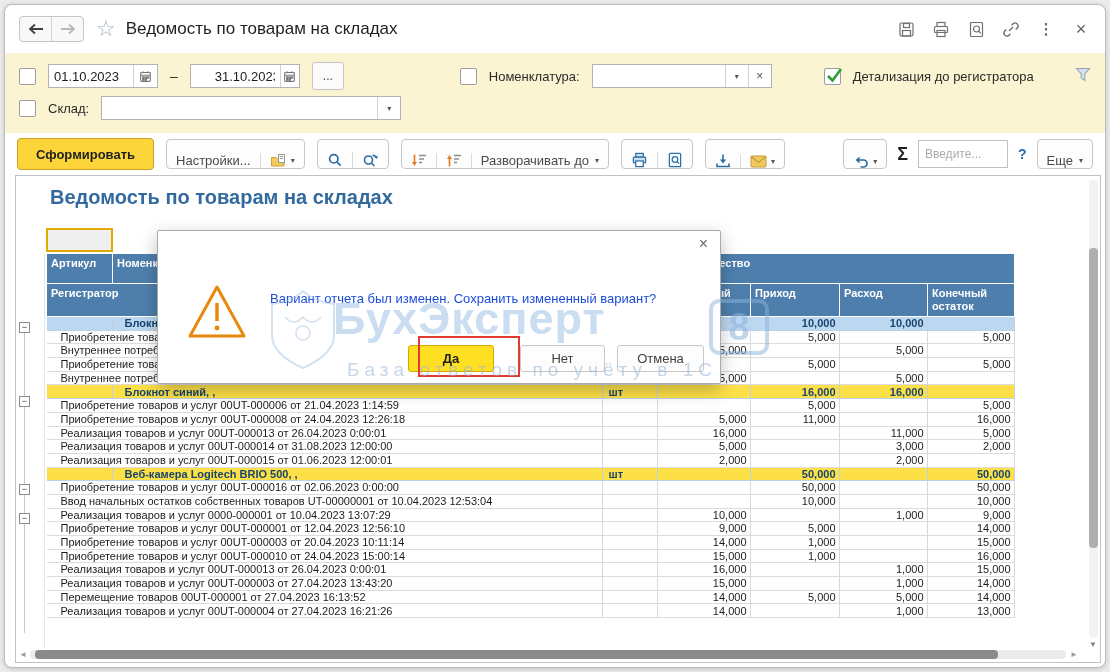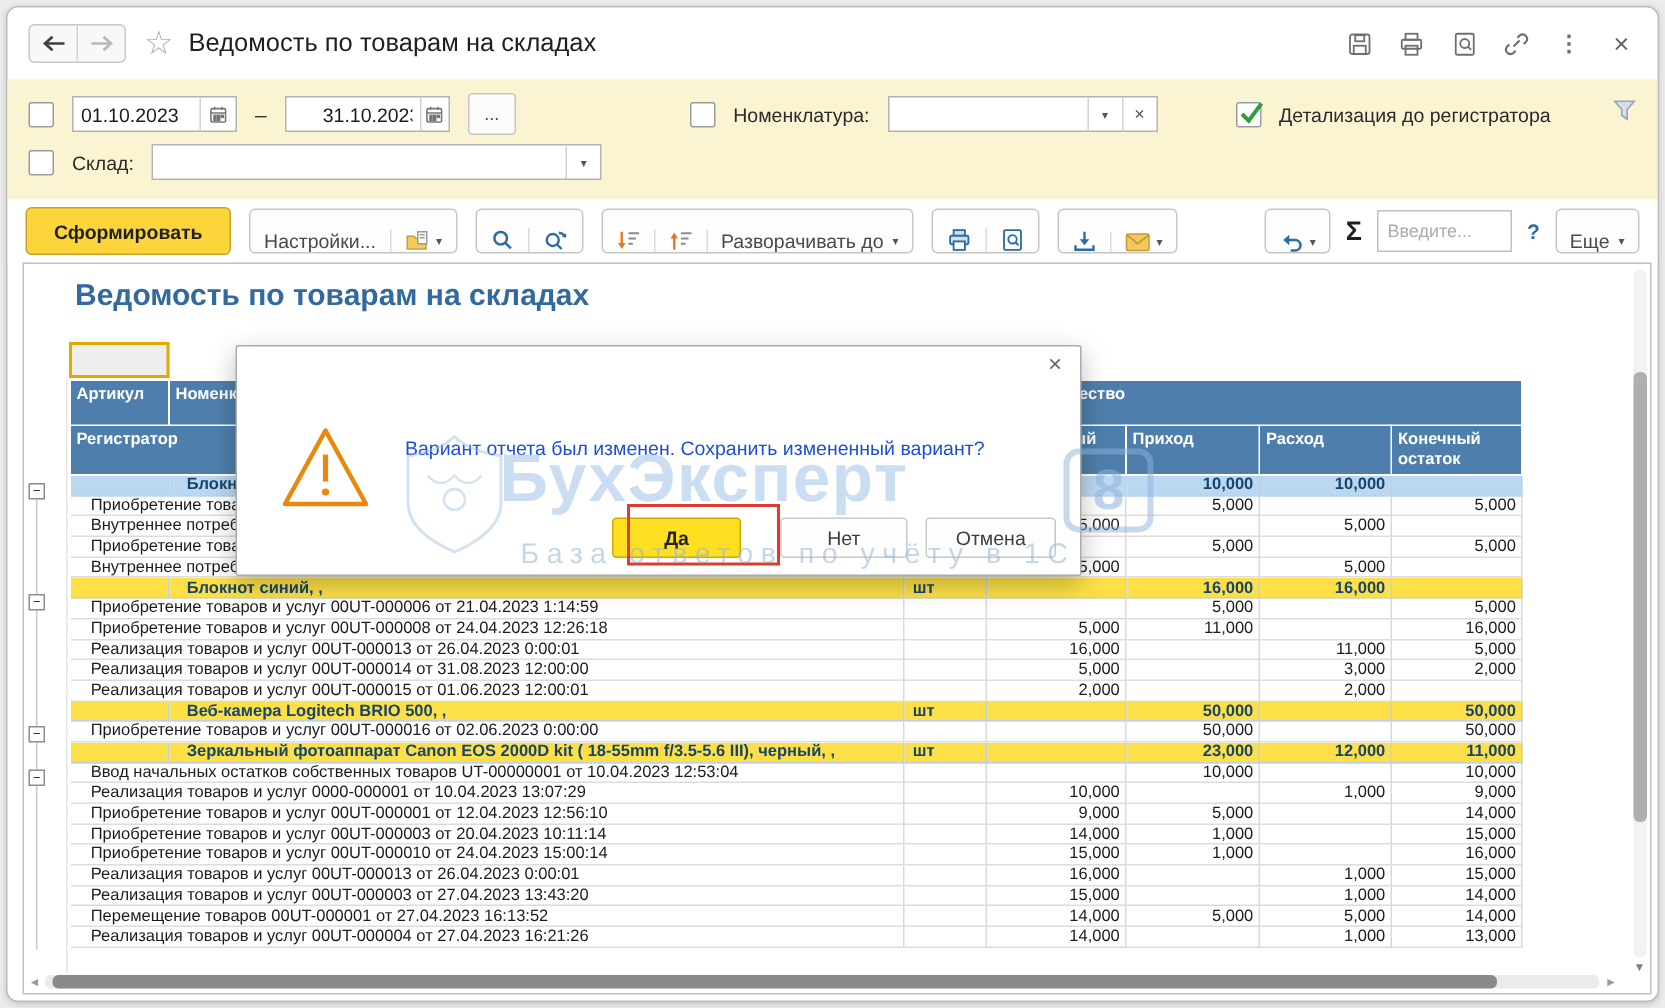--- a/index.html
+++ b/index.html
@@ -477,29 +477,20 @@
             <td class="v">50,000</td>
           </tr>
           <tr class="d">
             <td class="c-name" colspan="2">Приобретение товаров и услуг 00UT-000016 от 02.06.2023 0:00:00</td>
             <td class="c-unit"></td>
             <td class="v"></td>
             <td class="v">50,000</td>
             <td class="v"></td>
             <td class="v">50,000</td>
           </tr>
-          <tr class="g">
-            <td class="c-art"></td>
-            <td class="c-name">Зеркальный фотоаппарат Canon EOS 2000D kit ( 18-55mm f/3.5-5.6 III), черный, ,</td>
-            <td class="c-unit">шт</td>
-            <td class="v"></td>
-            <td class="v">23,000</td>
-            <td class="v">12,000</td>
-            <td class="v">11,000</td>
-          </tr>
           <tr class="d">
             <td class="c-name" colspan="2">Ввод начальных остатков собственных товаров UT-00000001 от 10.04.2023 12:53:04</td>
             <td class="c-unit"></td>
             <td class="v"></td>
             <td class="v">10,000</td>
             <td class="v"></td>
             <td class="v">10,000</td>
           </tr>
           <tr class="d">
             <td class="c-name" colspan="2">Реализация товаров и услуг 0000-000001 от 10.04.2023 13:07:29</td>

